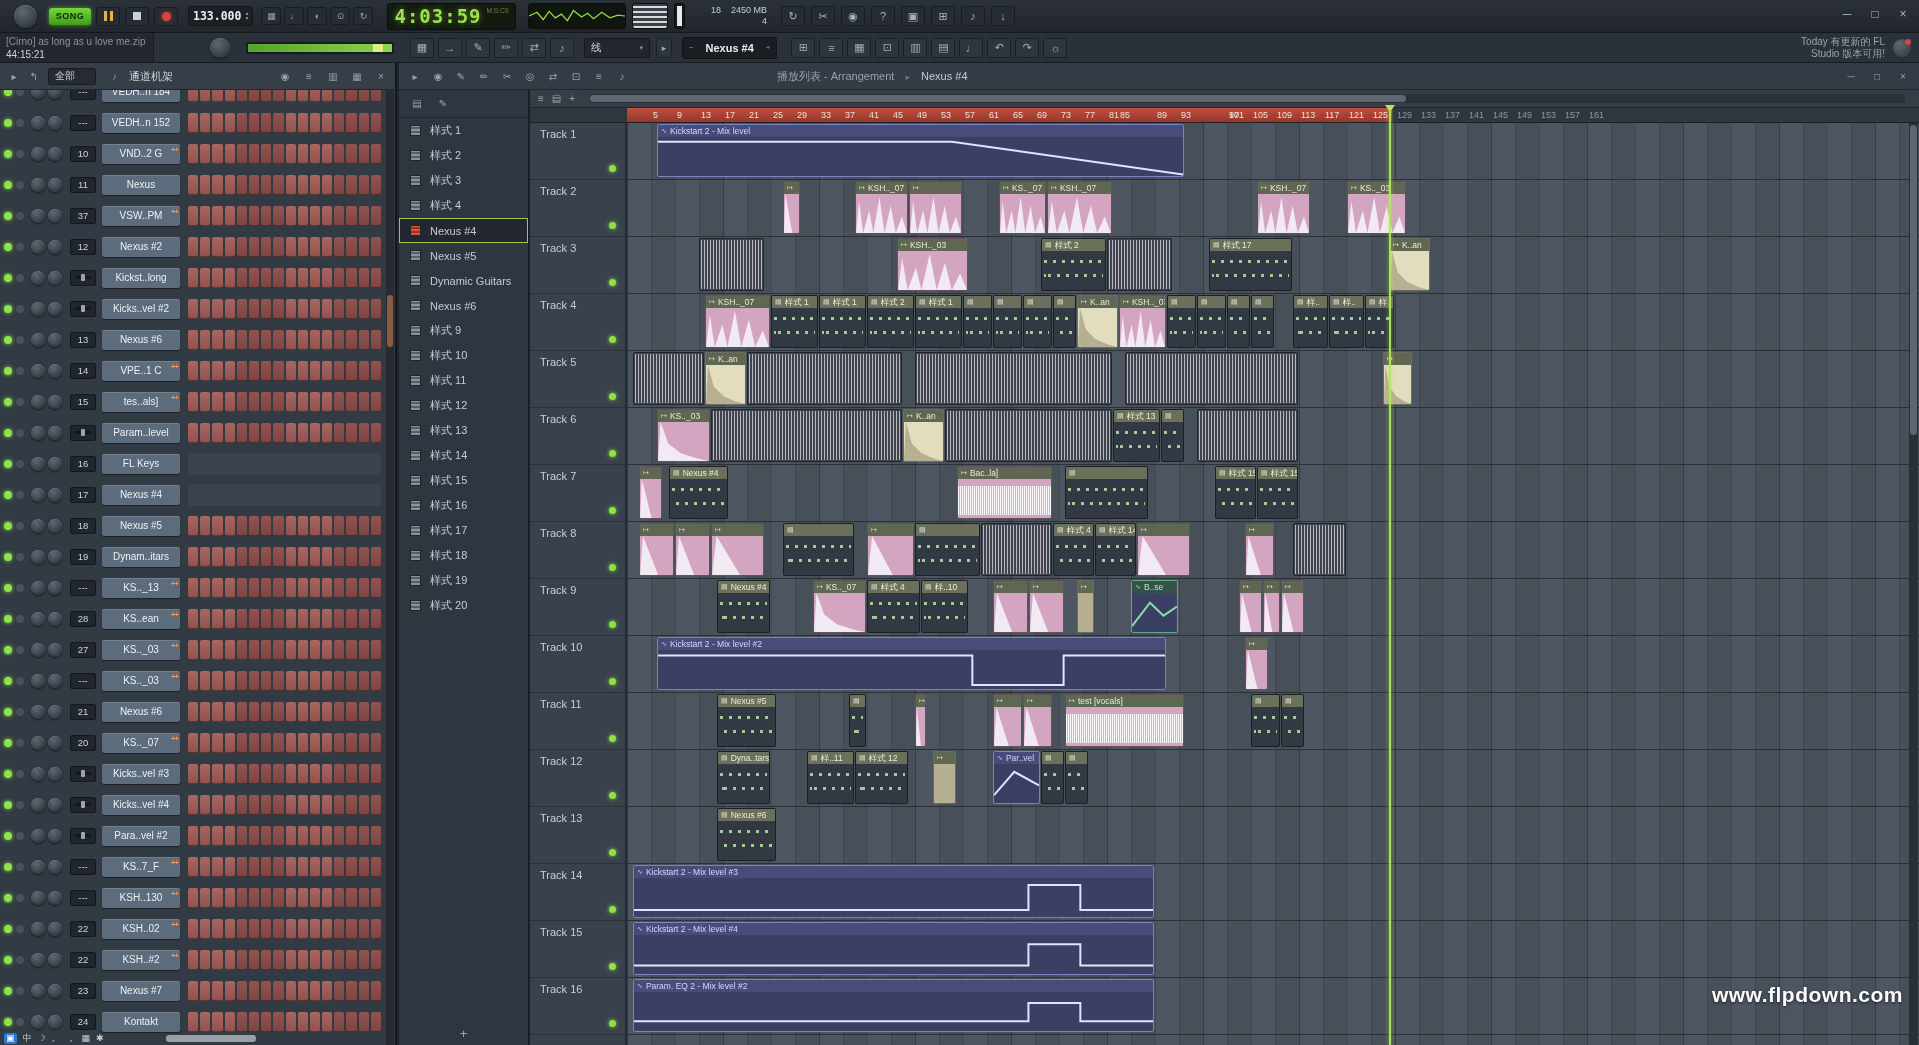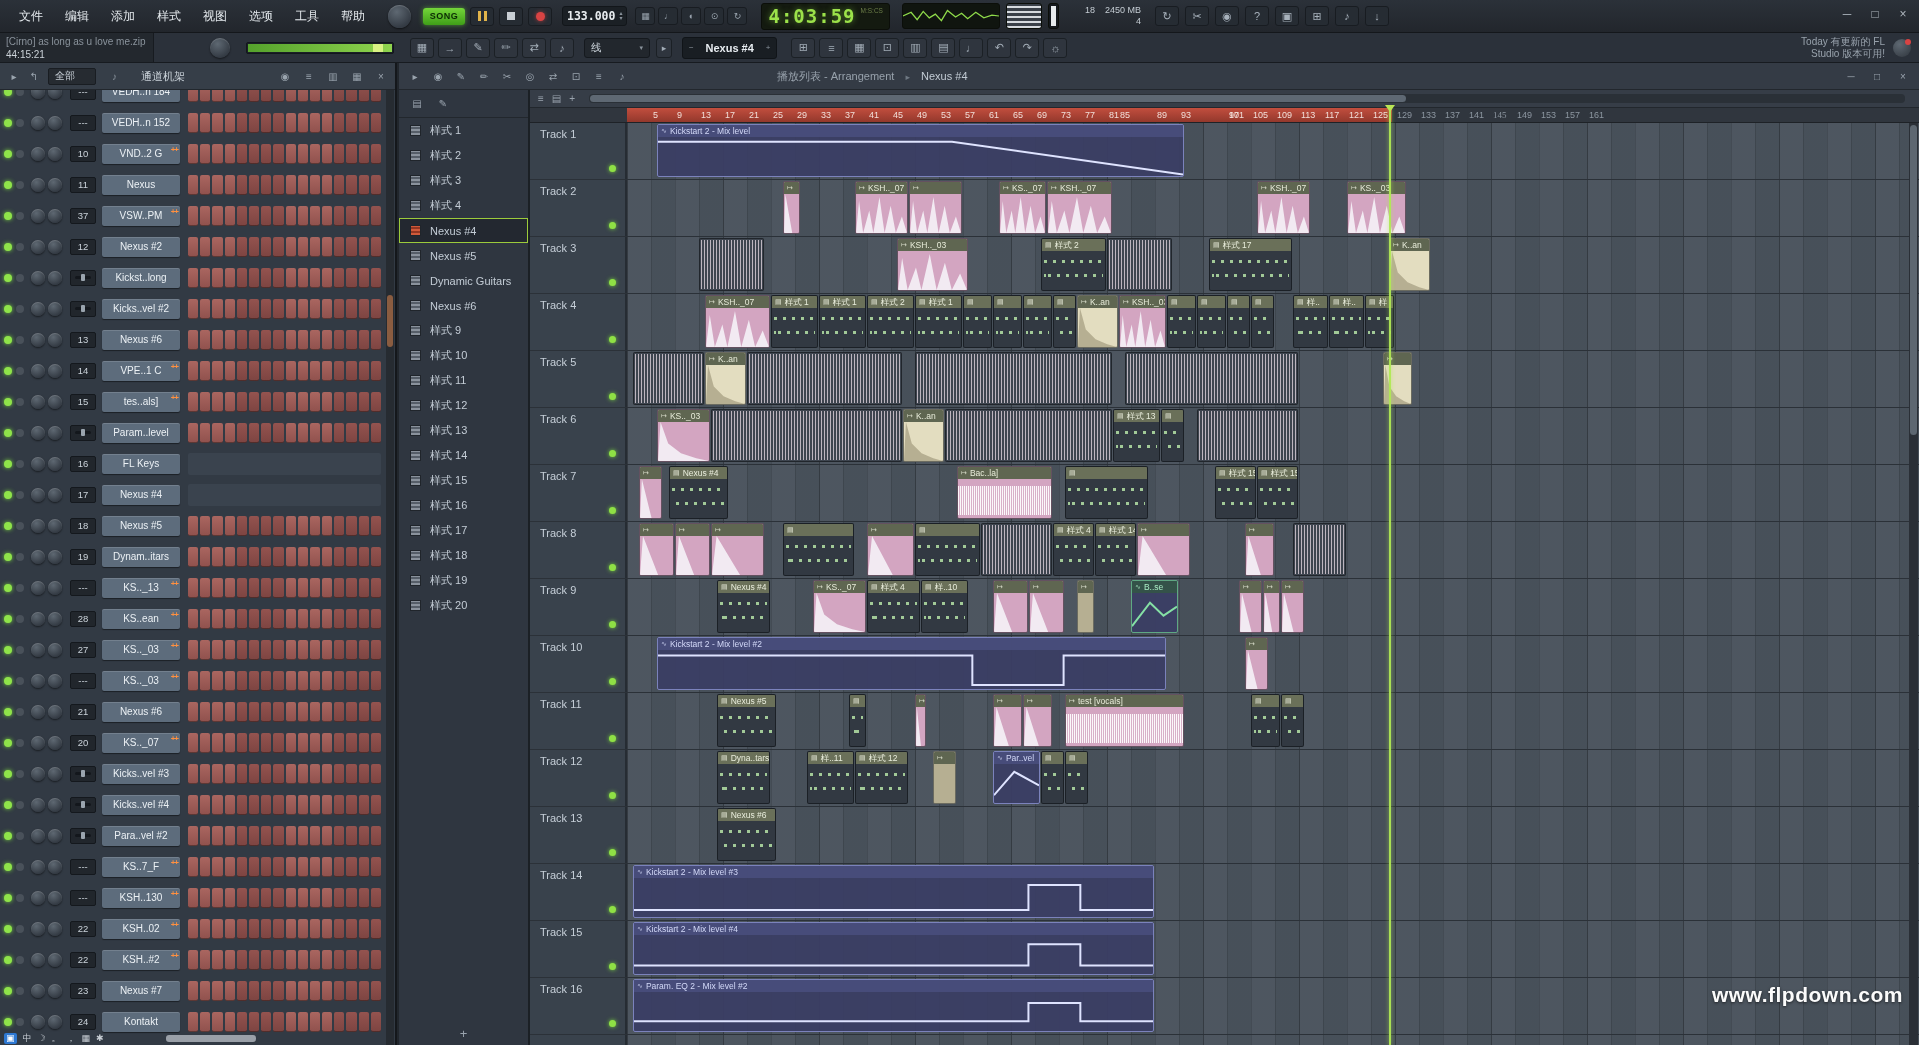--- a/index.html
+++ b/index.html
@@ -86,21 +86,21 @@
   .notice .globe::after{content:"";position:absolute;right:0;top:0;width:6px;height:6px;border-radius:50%;background:#D84343}
 
   
   .rack{position:absolute;left:0;top:63px;width:397px;height:982px;background:#323A44;
     display:flex;flex-direction:column;border-right:2px solid #14171B}
   .rack-header{height:27px;background:#363E48;border-bottom:1px solid #22272D;
     display:flex;align-items:center;padding:0 6px;gap:6px}
   .hicon{color:#9AA4AE;font-size:10px;width:16px;text-align:center}
   .filterbox{width:48px;height:17px;background:#262B31;border:1px solid #191D22;border-radius:2px;
     font-size:10px;color:#C6CED5;display:flex;align-items:center;padding:0 6px}
-  .rack-title{font-size:11px;color:#CBD3DA;margin-left:18px;white-space:nowrap}
+  .rack-title{font-size:11px;color:#CBD3DA;margin-left:6px;white-space:nowrap}
   .rack-spk{color:#8A939C;font-size:10px;margin-left:10px}
   .rack-right{margin-left:auto;display:flex;gap:8px}
   .rack-body{position:relative;flex:1;overflow:hidden}
   #rack-rows{margin-top:-14px}
 
   .ch-row{height:31px;display:flex;align-items:center;padding-left:4px}
   .leds{display:flex;gap:4px;width:24px}
   .led{width:8px;height:8px;border-radius:50%;background:#8FE34A;box-shadow:0 0 4px #78D43C}
   .led.dim{background:#49515A;box-shadow:none}
   .knob.ch{width:14px;height:14px;margin-left:3px}
@@ -210,30 +210,20 @@
   .taskbar .icon{font-size:9px;color:#C8CED4;line-height:11px}
   .taskbar .icon:first-child{color:#FFFFFF;background:#2E78D2;border-radius:2px;padding:0 2px}
   .ime-pill{position:absolute;left:166px;bottom:3px;width:90px;height:7px;background:#9AA0A8;border-radius:3px;z-index:45}
 </style>
 </head>
 <body>
 
 <div id="app">
 
   <div class="topbar">
-    <div class="menus" id="menus">
-        <span class="menu-item">文件</span>
-        <span class="menu-item">编辑</span>
-        <span class="menu-item">添加</span>
-        <span class="menu-item">样式</span>
-        <span class="menu-item">视图</span>
-        <span class="menu-item">选项</span>
-        <span class="menu-item">工具</span>
-        <span class="menu-item">帮助</span>
-      </div>
     <div class="knob big"></div>
     <div class="song-btn">SONG</div>
     <div class="tbtn">
         <span class="pauseic"></span>
       </div>
     <div class="tbtn">
         <span class="stopic"></span>
       </div>
     <div class="tbtn">
         <span class="recic"></span>
@@ -1454,21 +1444,21 @@
             <span class="rn in" style="left: 723px;">105</span>
             <span class="rn in" style="left: 747px;">109</span>
             <span class="rn in" style="left: 771px;">113</span>
             <span class="rn in" style="left: 795px;">117</span>
             <span class="rn in" style="left: 819px;">121</span>
             <span class="rn in" style="left: 843px;">125</span>
             <span class="rn" style="left: 867px;">129</span>
             <span class="rn" style="left: 891px;">133</span>
             <span class="rn" style="left: 915px;">137</span>
             <span class="rn" style="left: 939px;">141</span>
-            <span class="rn" style="left: 963px; font-family: Liberation Serif, serif;">145</span>
+            <span class="rn" style="left: 963px;">145</span>
             <span class="rn" style="left: 987px;">149</span>
             <span class="rn" style="left: 1011px;">153</span>
             <span class="rn" style="left: 1035px;">157</span>
             <span class="rn" style="left: 1059px;">161</span>
           </div>
         <div class="marker" id="playmarker" style="left: 855px; z-index: 31;"></div>
         <div class="pl-tracks" id="tracks">
             <div class="tr-row">
               <div class="tr-name">
                 <span class="lbl">Track 1</span>

